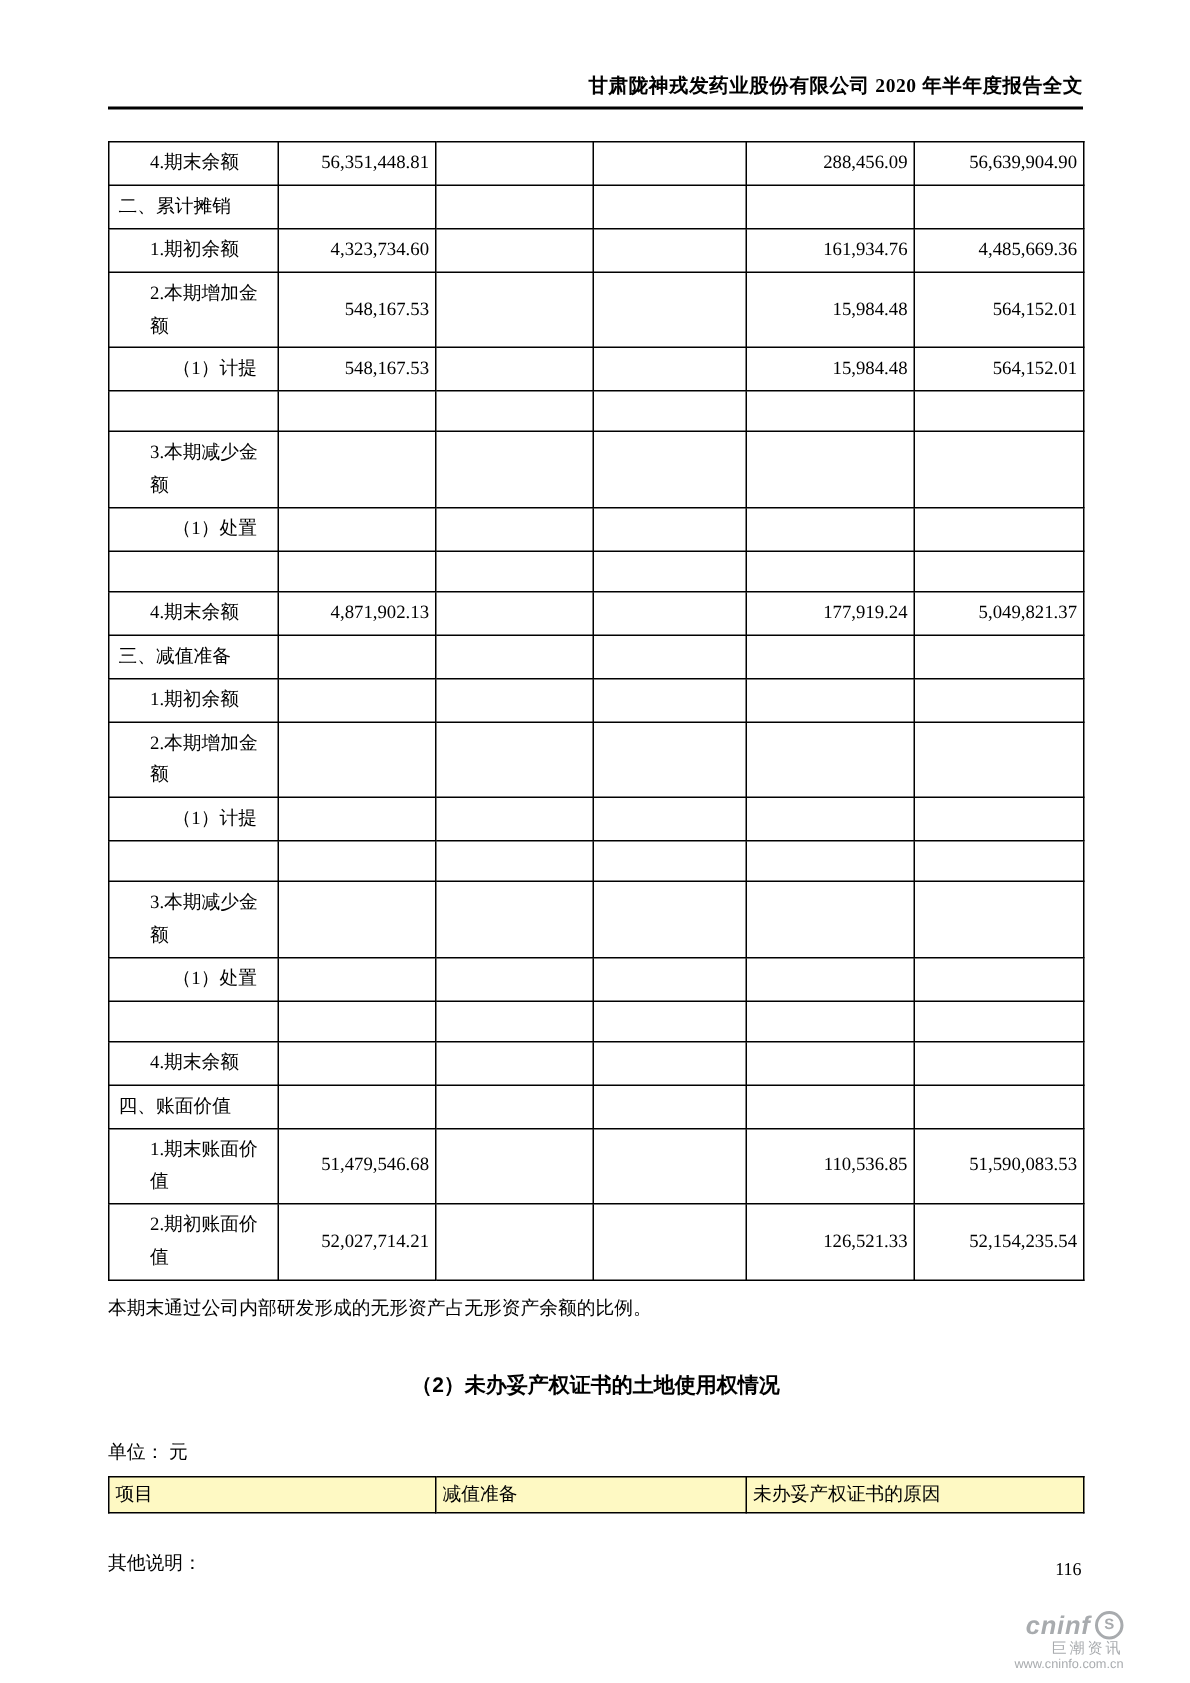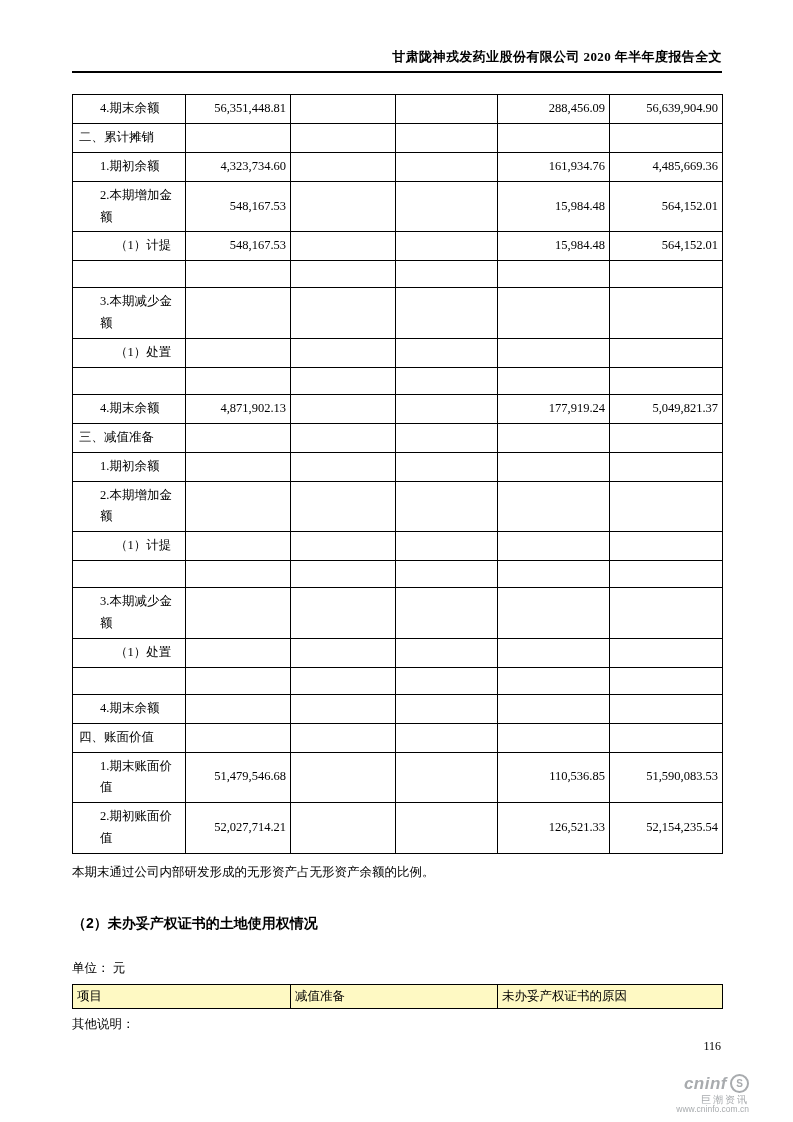--- a/index.html
+++ b/index.html
@@ -17,29 +17,29 @@
     border:1px solid #000; padding:3px 4px; height:27px; box-sizing:border-box;
     vertical-align:middle; word-break:break-all; line-height:1.75;
   }
   td.label { text-align:left;margin-left:26px; }
   td.num { text-align:right; }
   .ind-0 { padding-left:6px !important; }
   .ind-1 { padding-left:27px !important; }
   .ind-2 { padding-left:42px !important; }
 
   .note { font-size:12.5px; margin:9px 0 0 0; line-height:1.5; }
-  .sec-title { font-family:"Liberation Sans","DejaVu Sans",sans-serif; font-size:14px; font-weight:bold; margin:33px 0 0 0; }
+  .sec-title { font-family:"Liberation Sans","DejaVu Sans",sans-serif; font-size:14px; font-weight:bold; margin:33px 0 0 0;text-align:center; }
   .unit { font-size:12.5px; margin-top:27px; }
 
   table.land { width:650px; border-collapse:collapse; table-layout:fixed; font-size:12.5px; margin-top:7px; }
   table.land td {
     border:1px solid #000; background:#fef9c3; text-align:left;
     height:24px; box-sizing:border-box; padding:2px 4px;
   }
-  .other { font-size:12.5px; margin-top:7px; }
+  .other { font-size:12.5px; margin-top:25px; }
 
   .page-num { position:absolute; right:72px; top:1039px; font-size:12px; }
 
   .logo { position:absolute; right:44px; top:1074px; color:#a8abae; font-family:"Liberation Sans","DejaVu Sans",sans-serif; line-height:1.15; }
   .logo-row { display:flex; align-items:center; justify-content:flex-end; gap:3px; }
   .logo-brand { font-size:17px; font-weight:bold; font-style:italic; letter-spacing:0.5px; }
   .logo-badge {
     width:15px; height:15px; border:2px solid #a8abae; border-radius:50%;
     display:inline-flex; align-items:center; justify-content:center;
     font-size:10px; font-weight:bold;

